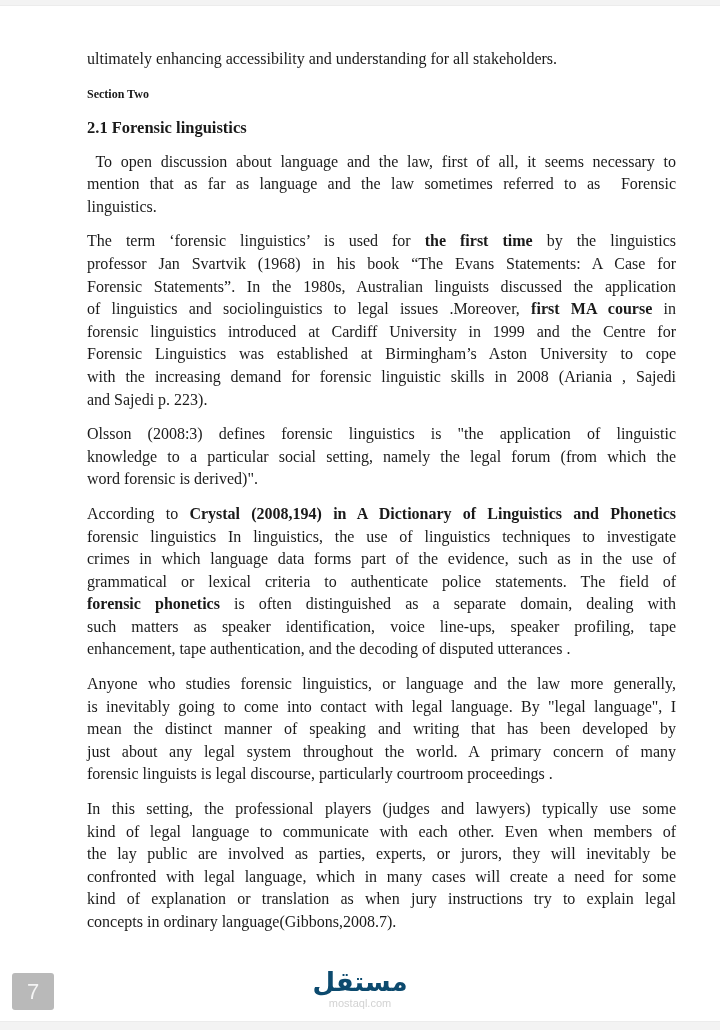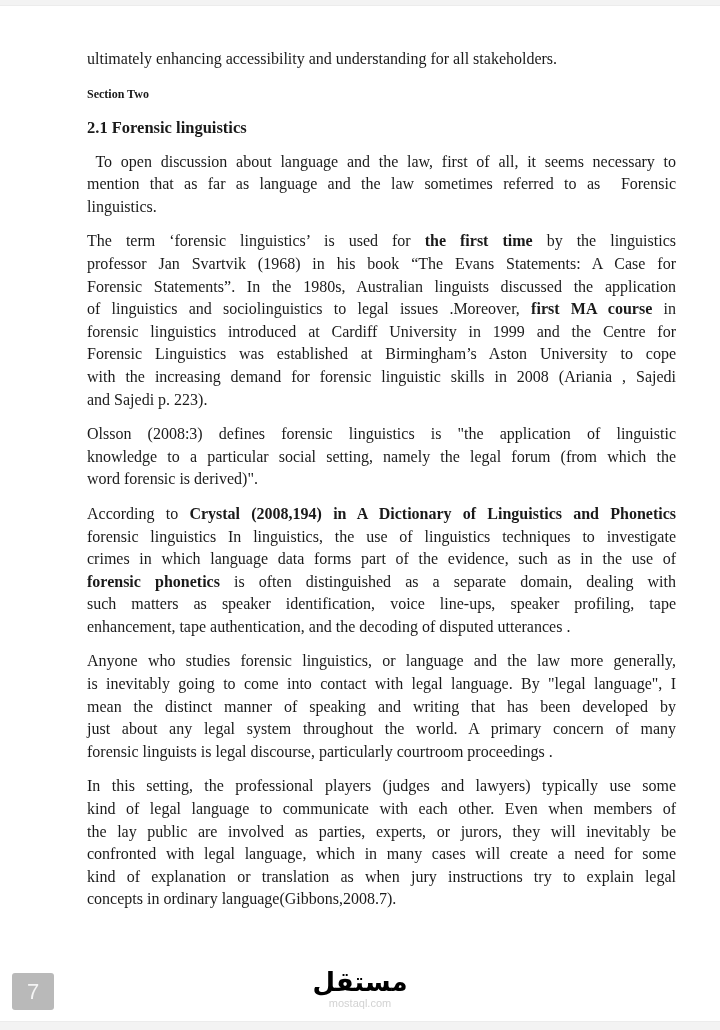--- a/index.html
+++ b/index.html
@@ -82,21 +82,21 @@
       text-align: center;
       color: #d6d6d6;
       font-family: "Liberation Sans", "DejaVu Sans", sans-serif;
       pointer-events: none;
     }
     .watermark .arabic {
       display: block;
       font-size: 26px;
       line-height: 28px;
       font-weight: bold;
-      color: #000000;
+      color: #0c4a6e;
     }
     .watermark .latin {
       display: block;
       font-size: 11px;
       line-height: 14px;
       color: #d2d2d2;
     }
   </style>
 </head>
 <body>
@@ -132,20 +132,21 @@
   <div class="para">
     <span class="line">Olsson (2008:3) defines forensic linguistics is "the application of linguistic</span>
     <span class="line">knowledge to a particular social setting, namely the legal forum (from which the</span>
     <span class="line last">word forensic is derived)".</span>
   </div>
 
   <div class="para rich">
       <span class="line">According to <b>Crystal (2008,194) in A Dictionary of Linguistics and Phonetics</b></span>
       <span class="line">forensic linguistics In linguistics, the use of linguistics techniques to  investigate</span>
       <span class="line">crimes in which language data forms part of the evidence, such as in the use of</span>
+      <span class="line">grammatical or lexical criteria to authenticate police statements. The field of</span>
       <span class="line"><b>forensic phonetics</b> is often distinguished as a separate domain, dealing with</span>
       <span class="line">such matters as speaker identification, voice line-ups, speaker profiling, tape</span>
       <span class="line last">enhancement, tape authentication, and the decoding of disputed utterances .</span>
     </div>
 
   <div class="para">
     <span class="line">Anyone who studies forensic linguistics, or language and the law more generally,</span>
     <span class="line">is inevitably going to come into contact with legal language. By "legal language", I</span>
     <span class="line">mean the distinct manner of speaking and writing that has been developed by</span>
     <span class="line">just about any legal system throughout the world. A primary concern of many</span>

